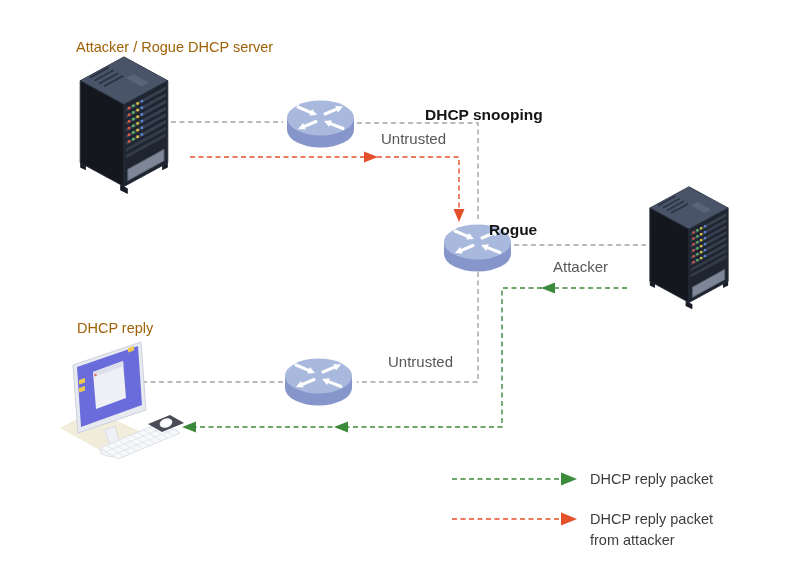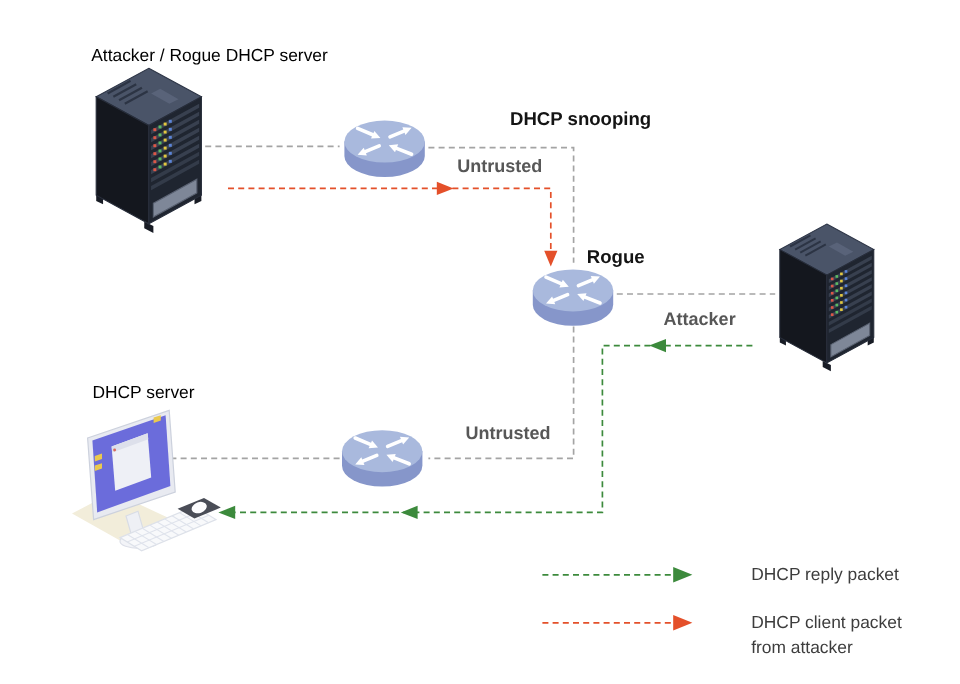--- a/index.html
+++ b/index.html
@@ -2,24 +2,24 @@
 <html><head>
 <meta charset="utf-8">
 <style>
   html,body{margin:0;padding:0;background:#fff;}
   .canvas{
     position:relative;width:800px;height:570px;background:#ffffff;overflow:hidden;
     font-family:"Liberation Sans","DejaVu Sans",sans-serif;
   }
   .layer{position:absolute;left:0;top:0;}
   .icon{position:absolute;}
-  .lbl{position:absolute;color:#000000;font-size:14.5px;white-space:nowrap;line-height:1.25;}
-  .lbl.bold{font-weight:700;color:#141414;font-size:15.5px;}
-  .lbl.port{color:#575757;font-size:15px;font-weight:bold;}
-  .lbl.legend{color:#3d3d3d;font-size:14.5px;line-height:1.45;margin-left:36px;}
+  .lbl{position:absolute;color:#a16207;font-size:14.5px;white-space:nowrap;line-height:1.25;}
+  .lbl.bold{font-weight:700;color:#141414;font-size:15.5px;margin-top:15px;}
+  .lbl.port{color:#575757;font-size:15px;}
+  .lbl.legend{color:#3d3d3d;font-size:14.5px;line-height:1.45;}
   .lbl.wrap{white-space:normal;width:150px;}
 </style>
 </head>
 <body>
 
 <div class="canvas">
 
   <svg width="0" height="0" style="position:absolute" aria-hidden="true">
     <defs>
       <symbol id="sym-router" viewBox="0 0 75 52">
@@ -160,21 +160,21 @@
 
   <div class="lbl bold" style="left:425px;top:90px">DHCP snooping</div>
 
   <div class="lbl port" style="left:381px;top:130px">Untrusted</div>
 
   <div class="lbl bold" style="left:489px;top:205px">Rogue</div>
 
 
   <div class="lbl port" style="left:553px;top:258px">Attacker</div>
 
-  <div class="lbl" style="left:77px;top:319px">DHCP server</div>
+  <div class="lbl" style="left:77px;top:319px">DHCP reply</div>
 
   <div class="lbl port" style="left:388px;top:353px">Untrusted</div>
 
   <div class="lbl legend" style="left:590px;top:469px">DHCP reply packet</div>
 
-  <div class="lbl legend wrap" style="left:590px;top:509px">DHCP client packet from attacker</div>
+  <div class="lbl legend wrap" style="left:590px;top:509px">DHCP reply packet from attacker</div>
 
 </div>
 
 </body></html>

